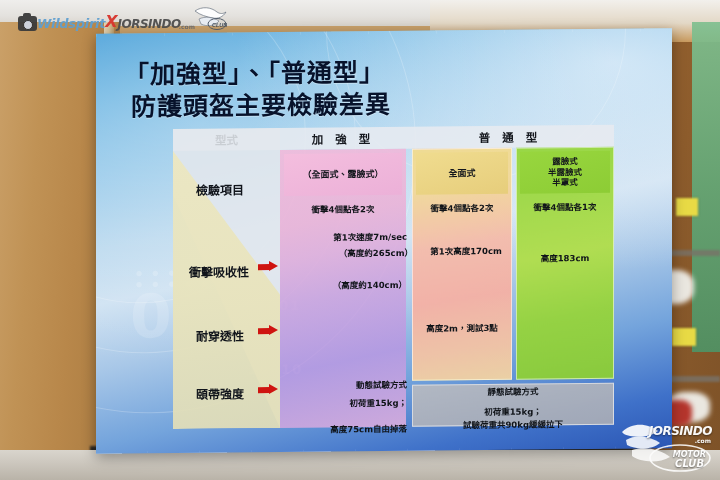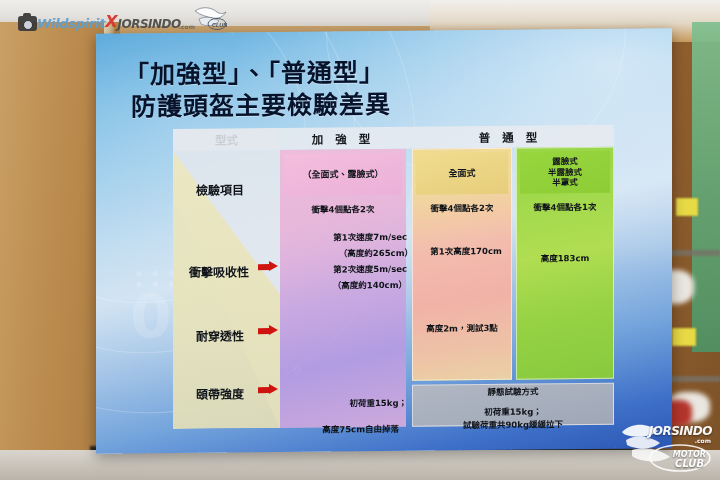--- a/index.html
+++ b/index.html
@@ -416,41 +416,41 @@
       </div>
       <div class="swatch sw-full">全面式</div>
 
       <div class="arrow" style="left:85px;top:133px">
         <span class="shaft"></span>
           <span class="head"></span>
       </div>
       <div class="cell" style="left:111px;top:76px;width:118px">衝擊4個點各2次</div>
       <div class="cell left-align" style="left:116px;top:104px;width:118px">第1次速度7m/sec</div>
       <div class="cell left-align" style="left:122px;top:120px;width:118px">（高度約265cm）</div>
-      <div class="cell left-align" style="left:116px;top:136px;width:118px">第2次速度5m/sec</div>
       <div class="cell left-align" style="left:116px;top:152px;width:118px">（高度約140cm）</div>
 
       <div class="cell" style="left:239px;top:76px;width:100px">衝擊4個點各2次</div>
       <div class="cell" style="left:239px;top:119px;width:108px">第1次高度170cm</div>
 
       <div class="cell" style="left:343px;top:76px;width:98px">衝擊4個點各1次</div>
       <div class="cell" style="left:343px;top:127px;width:98px">高度183cm</div>
 
       <div class="arrow" style="left:85px;top:197px">
         <span class="shaft"></span>
           <span class="head"></span>
       </div>
       <div class="cell" style="left:239px;top:196px;width:100px">高度2m，測試3點</div>
 
       <div class="arrow" style="left:85px;top:256px">
         <span class="shaft"></span>
           <span class="head"></span>
       </div>
+      <div class="cell left-align" style="left:114px;top:252px;width:120px">動態試驗方式</div>
       <div class="cell left-align" style="left:114px;top:270px;width:120px">初荷重15kg；</div>
-      <div class="cell left-align" style="left:106px;top:296px;width:120px">高度75cm自由掉落</div>
+      <div class="cell left-align" style="left:114px;top:296px;width:120px">高度75cm自由掉落</div>
 
       <div class="cell" style="left:239px;top:260px;width:202px">靜態試驗方式</div>
       <div class="cell" style="left:239px;top:280px;width:202px">初荷重15kg；</div>
       <div class="cell" style="left:239px;top:293px;width:202px">試驗荷重共90kg緩緩拉下</div>
 
     </div>
   </div>
 
   <div id="wm-top">
     <span class="wm-cam"></span>

